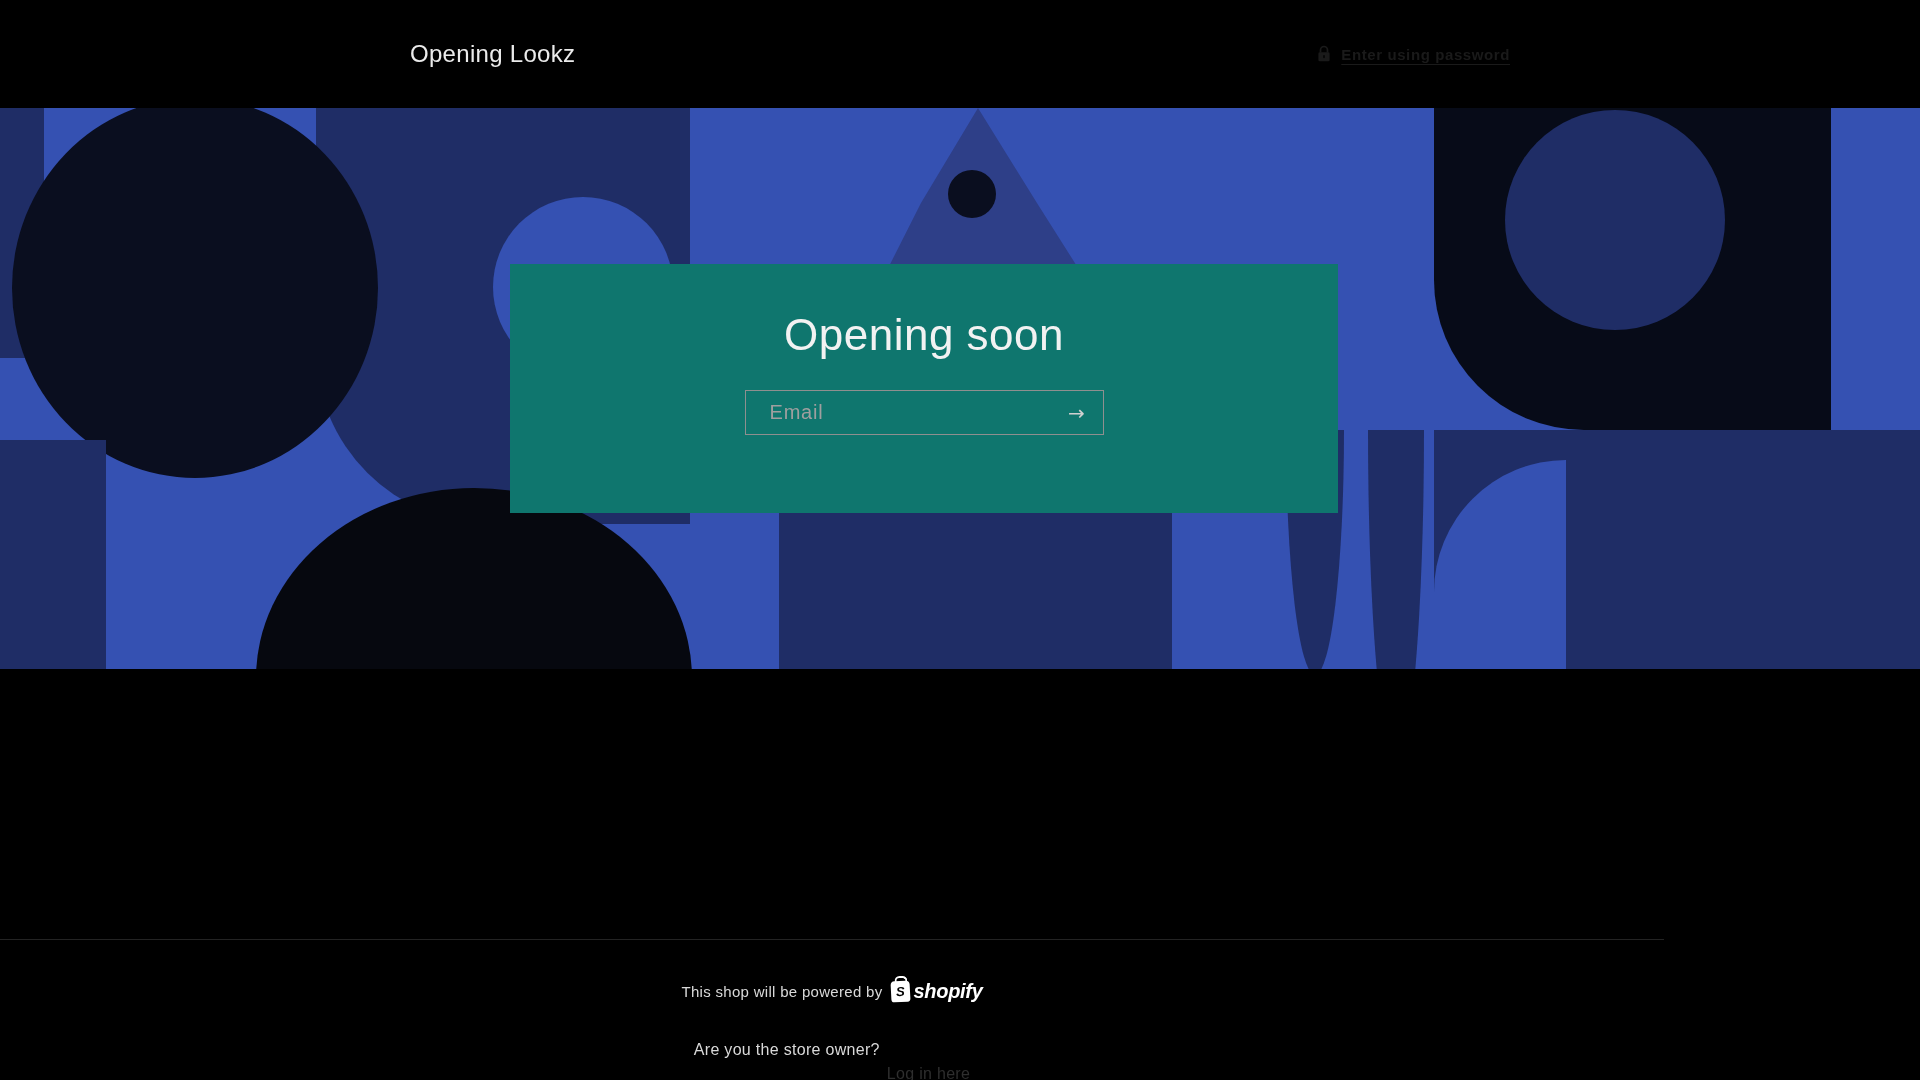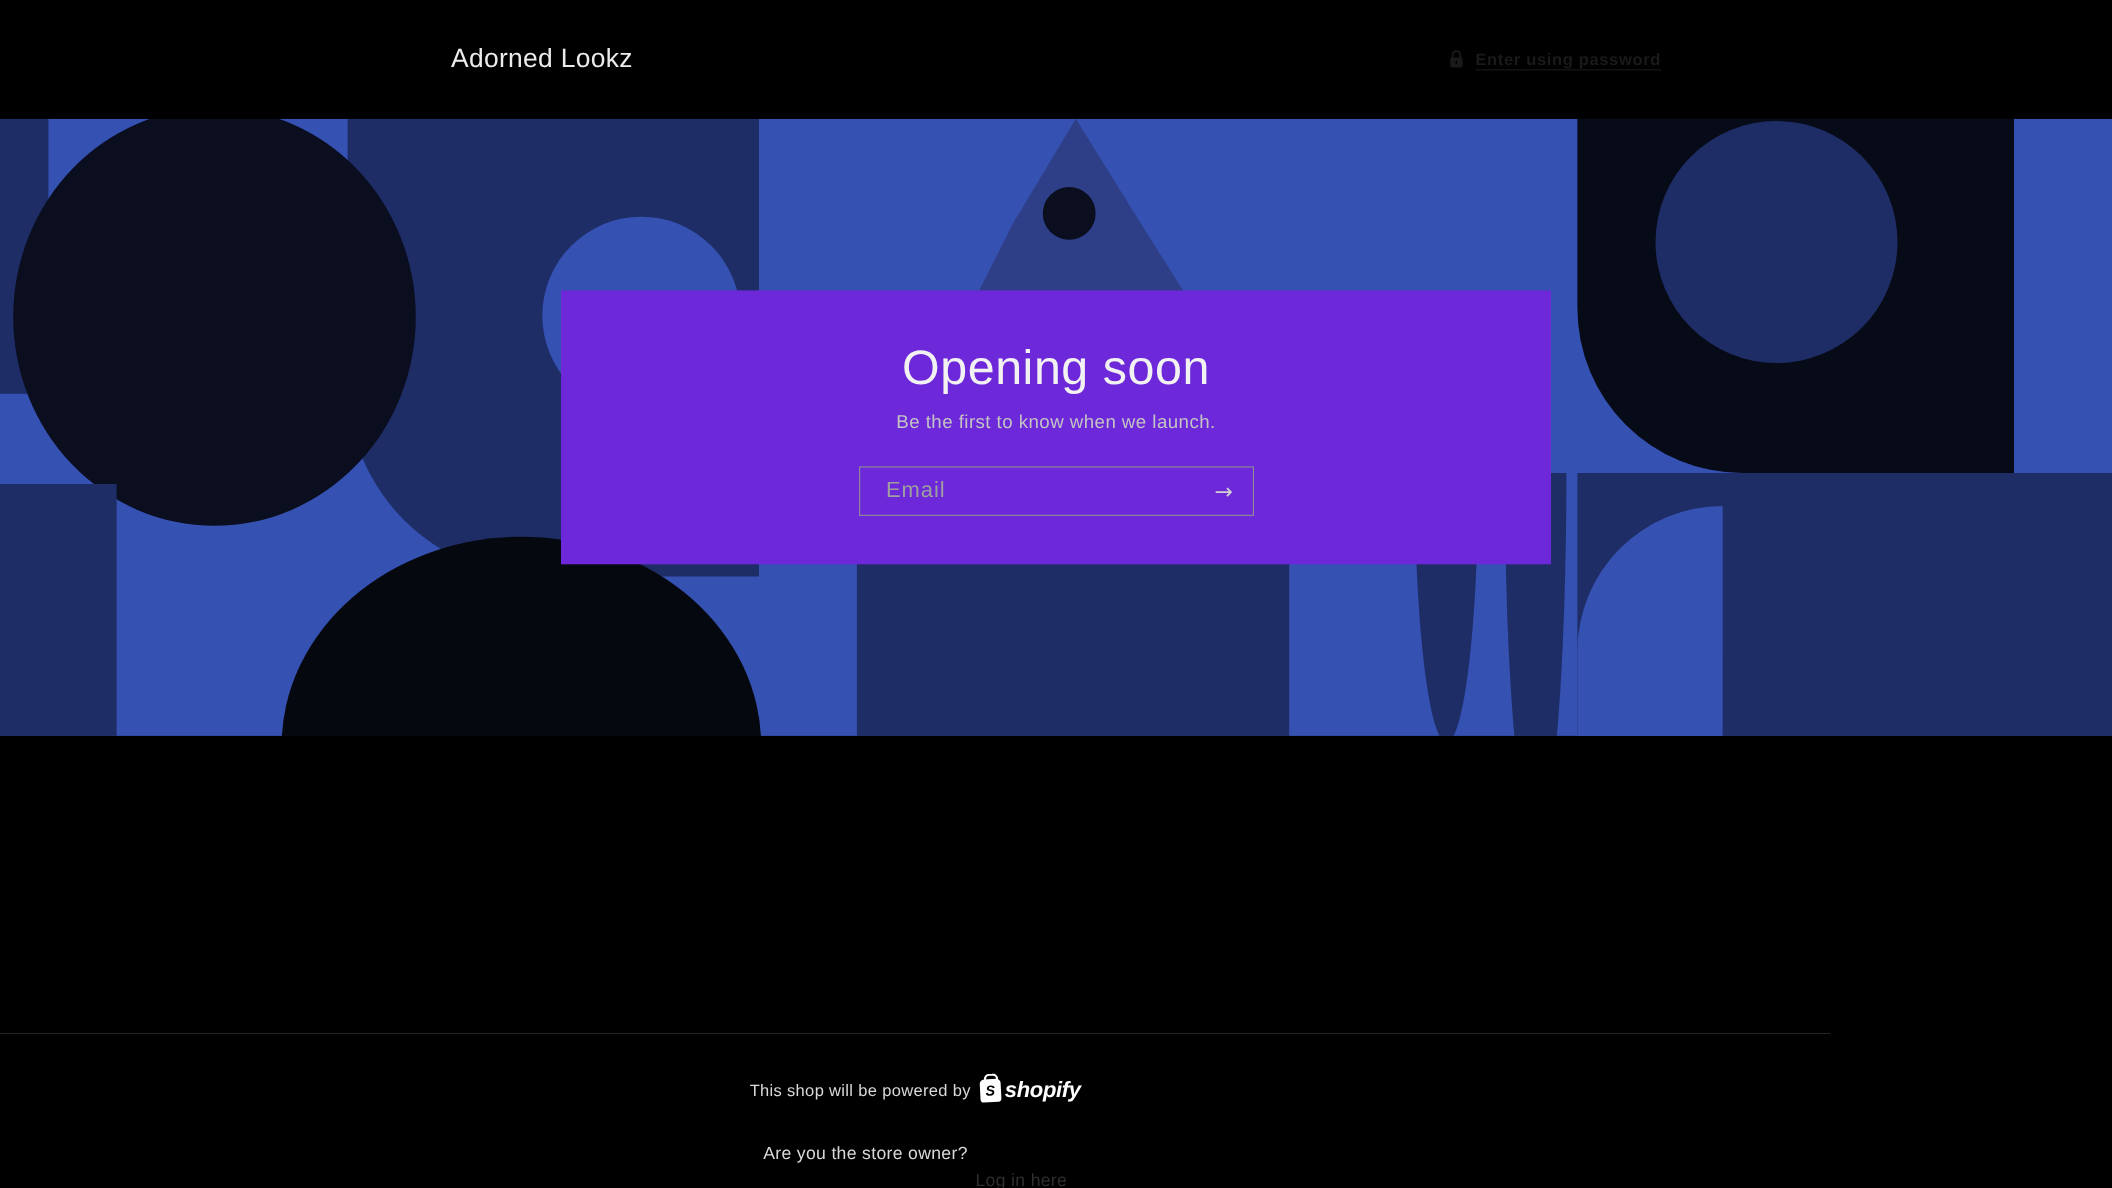--- a/index.html
+++ b/index.html
@@ -43,22 +43,22 @@
   .s-blue-column-right { left:1831px; top:0; width:89px; height:322px; background:var(--blue); }
   .s-navy-bottom-right { left:1434px; top:322px; width:486px; height:239px; background:var(--navy); }
   .s-blue-quarter      { left:1434px; top:352px; width:132px; height:209px; background:var(--blue);
                          border-top-left-radius:132px; }
   .s-fang-1            { left:1286px; top:322px; width:58px; height:245px; background:var(--navy);
                          border-radius:0 0 50% 50% / 0 0 100% 100%; }
   .s-fang-2            { left:1368px; top:322px; width:56px; height:330px; background:var(--navy);
                          border-radius:0 0 50% 50% / 0 0 100% 100%; }
 
   
-  .modal { position:absolute; left:510px; top:156px; width:900px; height:249px;
-           background:#6d28d9; text-align:center; z-index:5; }
+  .modal { position:absolute; left:510px; top:156px; width:828px; height:249px;
+           background:#0f766e; text-align:center; z-index:5; }
   .modal h1 { margin-top:46px; font-size:44px; font-weight:400; color:var(--heading);
               letter-spacing:.5px; }
   .modal .sub { margin-top:14px; font-size:17px; color:var(--subtext); letter-spacing:.4px; }
   .email-row { width:359px; height:45px; margin:30px auto 0; border:1px solid var(--input-border);
                display:flex; align-items:center; }
   .email-row input { flex:1; height:100%; background:transparent; border:none; outline:none;
                      color:#ddd; font-size:20px; padding-left:24px; letter-spacing:.8px; }
   .email-row input::placeholder { color:var(--placeholder); opacity:1; }
   .email-row button { width:52px; height:100%; background:none; border:none; color:var(--arrow);
                       font-size:20px; cursor:pointer; font-family:"DejaVu Sans", sans-serif; }
@@ -80,21 +80,21 @@
                letter-spacing:-.3px; }
   .owner-row { margin-top:14px; display:flex; align-items:center; gap:7px; font-size:16px;
                color:var(--footer-text); letter-spacing:.3px; }
   .login-link { color:var(--footer-link); text-underline-offset:3px;
                 cursor:pointer;margin-top:48px; }
 </style>
 </head>
 <body>
 
 <div class="header">
-  <div class="store-title">Adorned Lookz</div>
+  <div class="store-title">Opening Lookz</div>
   <div class="pw-link">
     <span style="display:flex;">
       <svg width="16" height="18" viewBox="0 0 16 18">
         <path d="M4.5 7.5V5a3.5 3.5 0 0 1 7 0v2.5" fill="none" stroke="#1a1a1a" stroke-width="1.7"></path>
         <rect x="2.4" y="7.3" width="11.2" height="9" rx="1.4" fill="#1a1a1a"></rect>
         <rect x="7.3" y="10" width="1.4" height="3.2" rx="0.7" fill="#000"></rect>
       </svg>
     </span>
     <span class="pw-text">Enter using password</span>
   </div>
@@ -113,21 +113,20 @@
   <div class="shape s-dark-right"></div>
   <div class="shape s-navy-circle-right"></div>
   <div class="shape s-blue-column-right"></div>
   <div class="shape s-navy-bottom-right"></div>
   <div class="shape s-blue-quarter"></div>
   <div class="shape s-fang-1"></div>
   <div class="shape s-fang-2"></div>
 
   <div class="modal">
     <h1>Opening soon</h1>
-    <div class="sub">Be the first to know when we launch.</div>
     <div class="email-row">
       <input type="email" placeholder="Email" style="">
       <button>
         <span>→</span>
       </button>
     </div>
   </div>
 </div>
 
 <div class="footer">

